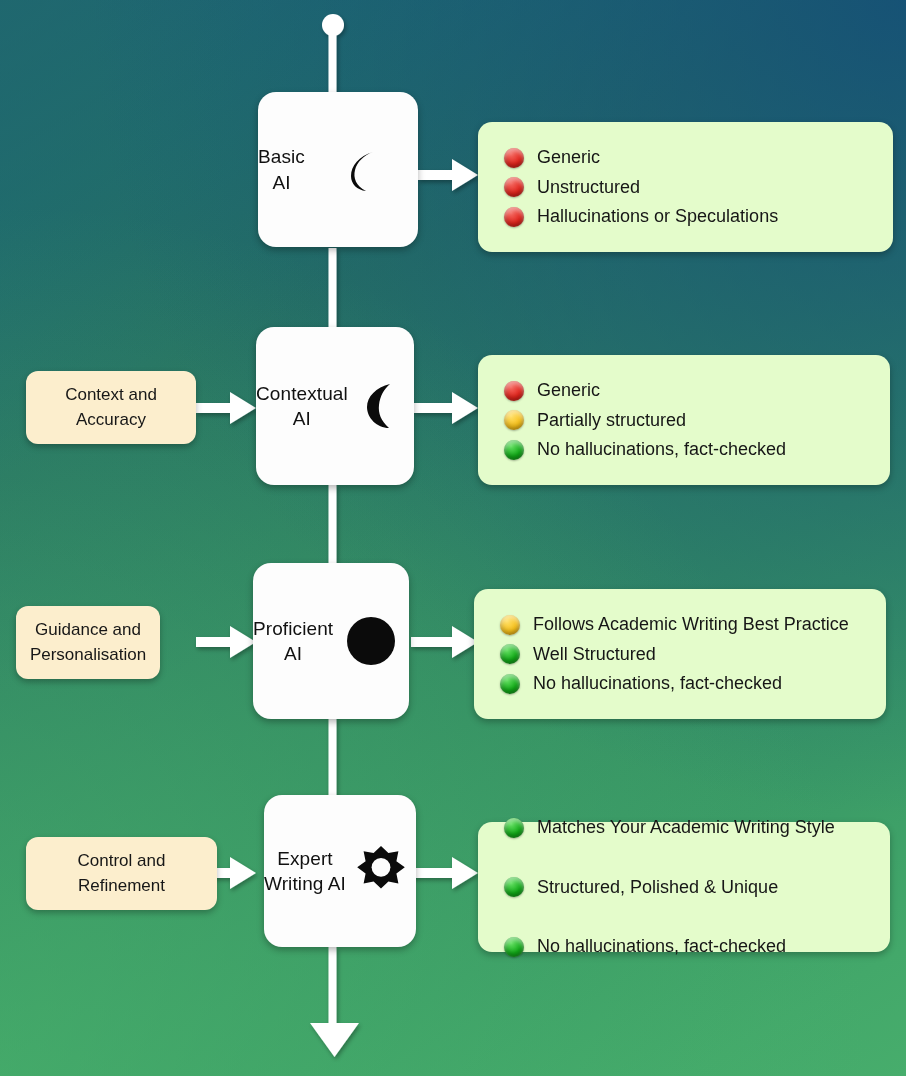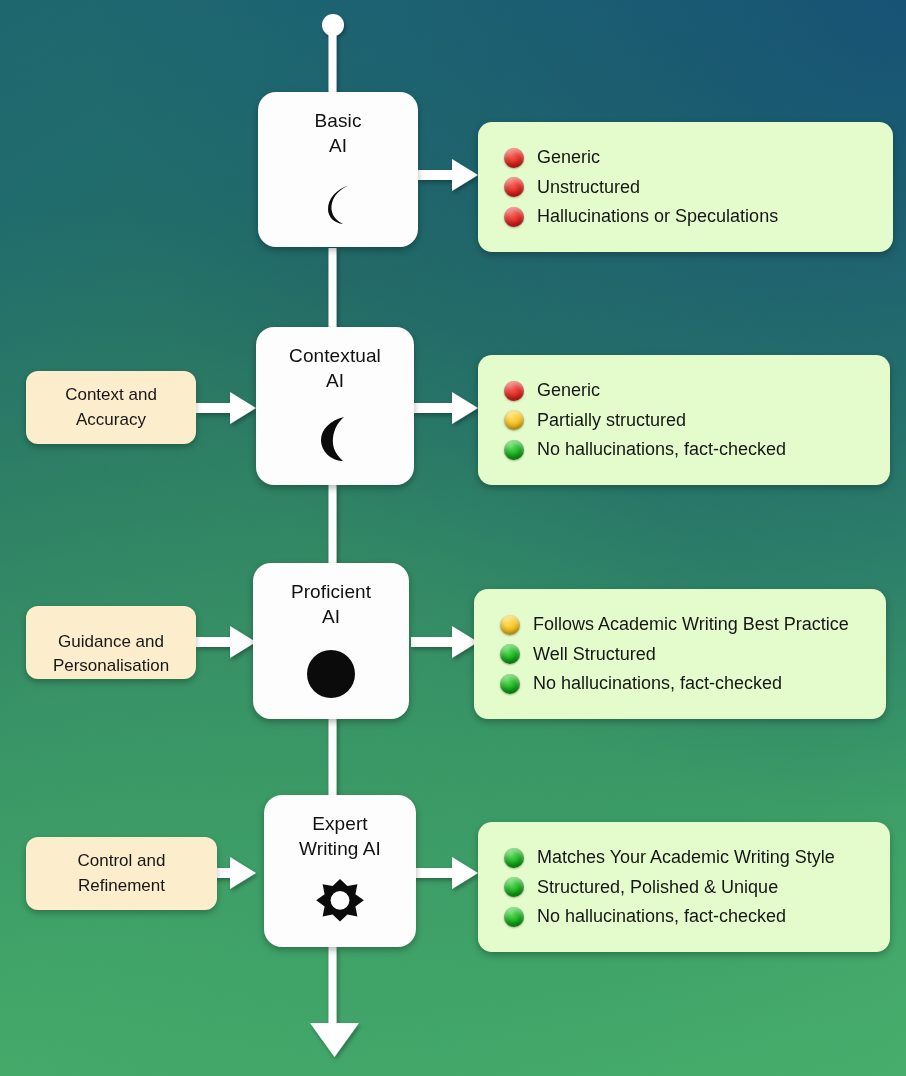--- a/index.html
+++ b/index.html
@@ -46,23 +46,23 @@
     pointer-events: none;
   }
 
   
   .node {
     position: absolute;
     background: #fdfdfd;
     border-radius: 18px;
     box-shadow: 0 3px 7px rgba(0,0,0,0.30);
     display: flex;
-    flex-direction: column;
-    align-items: center;
-    padding-top: 16px;
+    flex-direction: row;
+    align-items: center;
+    padding-top: 0;
   }
   .node-title {
     font-size: 19px;
     color: #111;
     text-align: center;
     line-height: 1.32;
     font-weight: 400;
     letter-spacing: .1px;
     white-space: pre-line;
   }
@@ -223,21 +223,21 @@
     <div class="outcome-row">
       <span class="dot yellow"></span>
       <span class="outcome-text">Partially structured</span>
     </div>
     <div class="outcome-row">
       <span class="dot green"></span>
       <span class="outcome-text">No hallucinations, fact-checked</span>
     </div>
   </div>
 
-  <div class="driver" style="left:26px; top:606px; width:170px; height:73px;align-items:flex-end;">
+  <div class="driver" style="left:16px; top:606px; width:144px; height:73px;">
     <div class="driver-label">Guidance and
 Personalisation</div>
   </div>
 
   <div class="node" style="left:253px; top:563px; width:156px; height:156px;">
     <div class="node-title">Proficient
 AI</div>
     <div class="node-icon">
       <svg width="54" height="54" viewBox="0 0 54 54" aria-hidden="true">
         <circle cx="27" cy="27" r="24" fill="#0b0b0b"></circle>
@@ -271,21 +271,21 @@
     <div class="node-icon">
       <svg width="52" height="52" viewBox="0 0 52 52" aria-hidden="true">
         <path d="M26 1 L33.4 8.1 L43.4 6.2 L41.4 16.2 L49.8 22.3 L41.4 28.4 L43.4 38.4
                  L33.4 36.5 L26 43.6 L18.6 36.5 L8.6 38.4 L10.6 28.4 L2.2 22.3
                  L10.6 16.2 L8.6 6.2 L18.6 8.1 Z" fill="#0b0b0b"></path>
         <circle cx="26" cy="22.3" r="9.4" fill="#fdfdfd"></circle>
       </svg>
     </div>
   </div>
 
-  <div class="outcome" style="left:478px; top:810px; width:412px; height:130px;">
+  <div class="outcome" style="left:478px; top:810px; width:412px; height:130px;gap:30px;">
     <div class="outcome-row">
       <span class="dot green"></span>
       <span class="outcome-text">Matches Your Academic Writing Style</span>
     </div>
     <div class="outcome-row">
       <span class="dot green"></span>
       <span class="outcome-text">Structured, Polished &amp; Unique</span>
     </div>
     <div class="outcome-row">
       <span class="dot green"></span>

